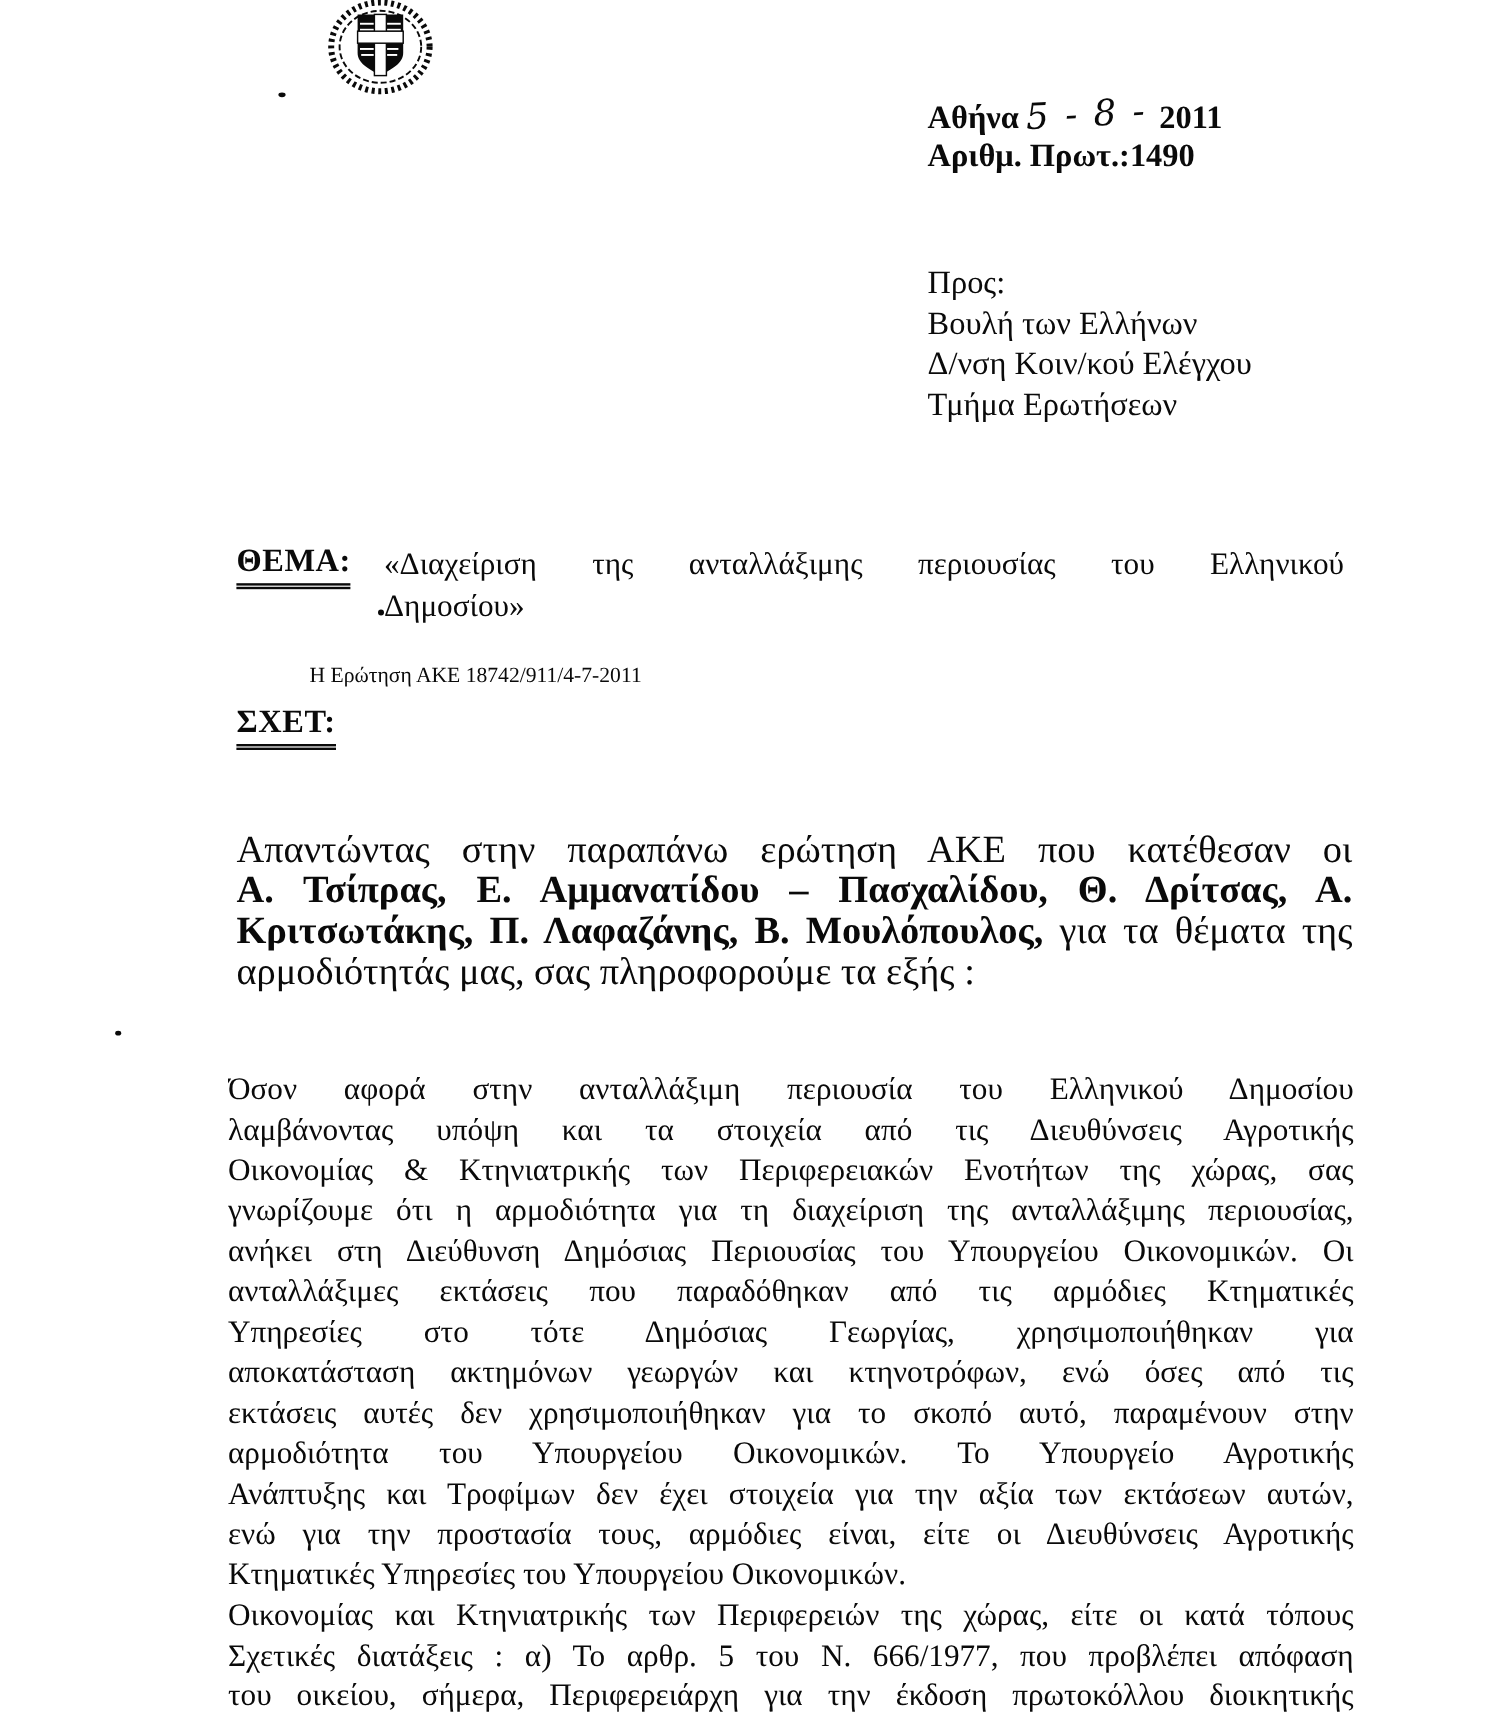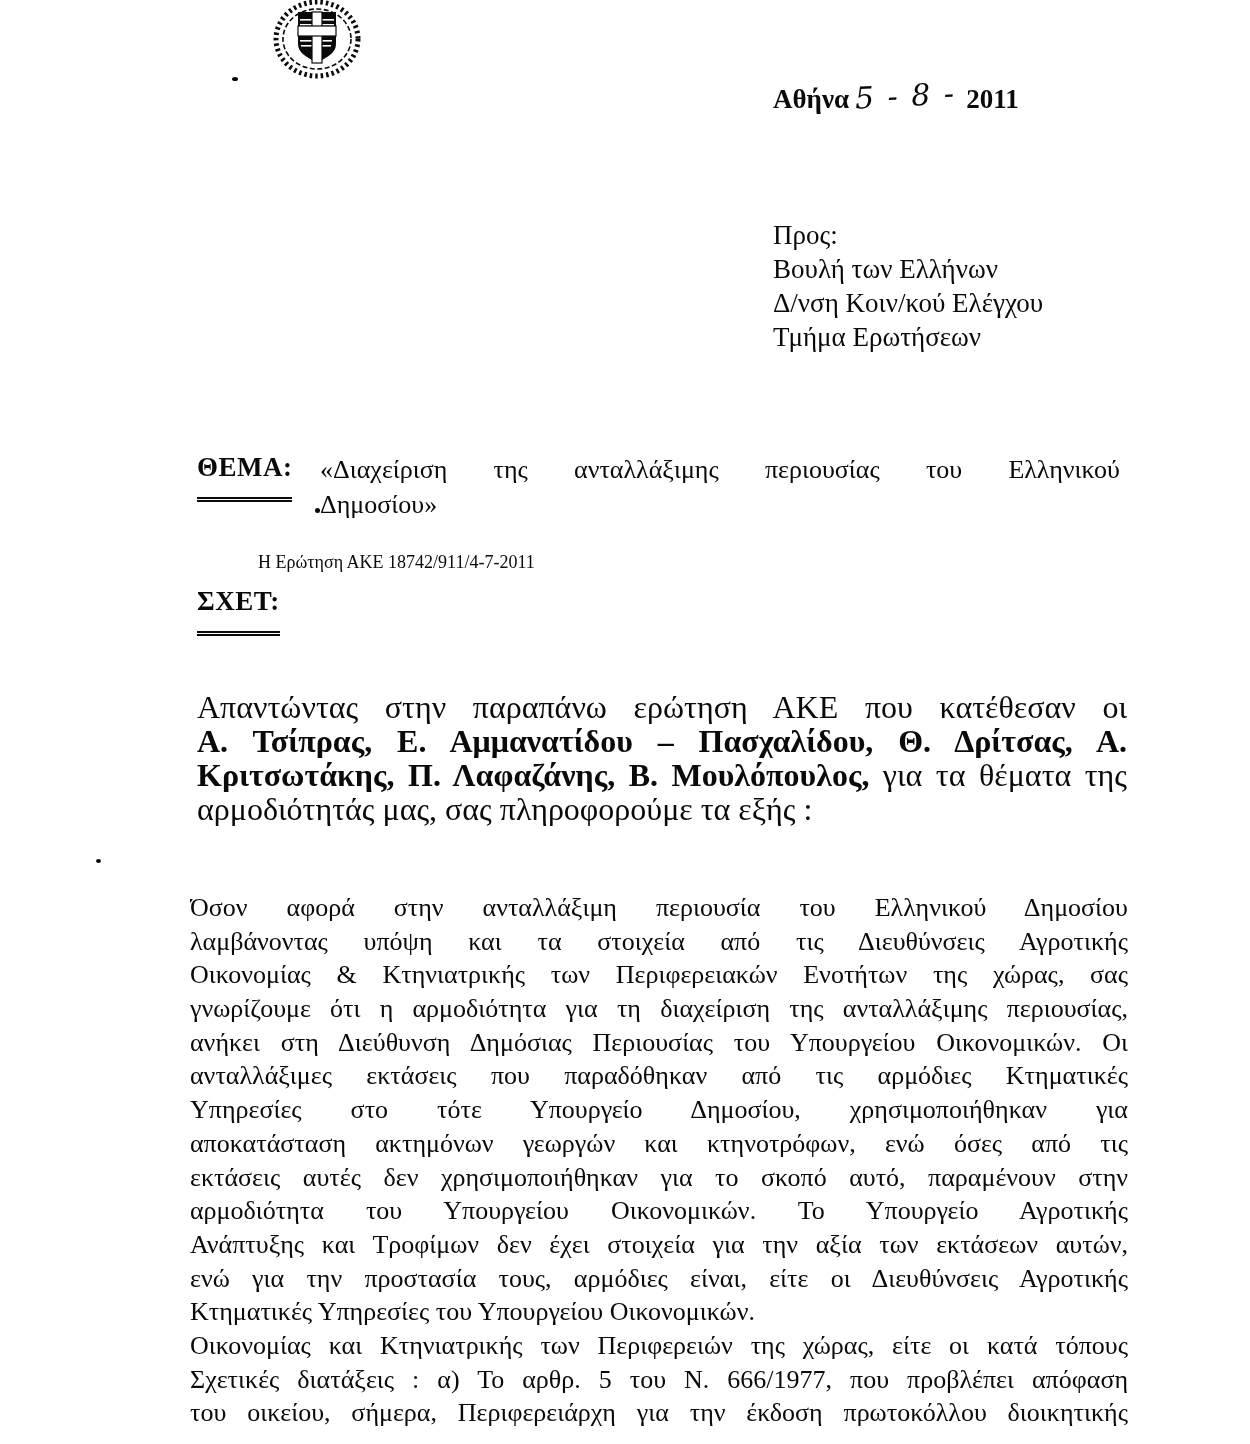--- a/index.html
+++ b/index.html
@@ -68,21 +68,21 @@
   .to-label { font-weight: normal; }
 
   
   .subject-label, .reference-label {
     position: absolute;
     left: 197px;
     font-weight: bold;
     font-size: 27px;
     letter-spacing: 0.5px;
     border-bottom: 5px double #0a0a0a;
-    padding-bottom: 14px;
+    padding-bottom: 3px;
   }
   .subject-label { top: 452px; }
   .subject-text {
     position: absolute;
     left: 320px;
     top: 452px;
     width: 800px;
     font-size: 26px;
     line-height: 35px;
   }
@@ -151,20 +151,21 @@
       <rect x="36" y="40" width="32" height="1.6" fill="#ffffff"></rect>
       <rect x="37" y="45" width="30" height="1.6" fill="#ffffff"></rect>
       <rect x="48" y="12" width="10" height="51" fill="#ffffff" stroke="#0a0a0a" stroke-width="1.2"></rect>
       <rect x="34" y="26" width="38" height="10" fill="#ffffff" stroke="#0a0a0a" stroke-width="1.2"></rect>
     </svg>
   </div>
 
 
   <div class="header-right">
     <div class="date-line"><span>Αθήνα</span><span class="handwritten">5 - 8 -</span><span>2011</span></div>
+    <div class="protocol-line">Αριθμ. Πρωτ.:1490</div>
   </div>
 
   <div class="to-block">
     <div class="to-label">Προς:</div>
     <div>Βουλή των Ελλήνων</div>
     <div>Δ/νση Κοιν/κού Ελέγχου</div>
     <div>Τμήμα Ερωτήσεων</div>
   </div>
 
   <div class="subject-label">ΘΕΜΑ:</div>
@@ -183,21 +184,21 @@
     <div class="line no-just"><span>αρμοδιότητάς μας, σας πληροφορούμε τα εξής :</span></div>
   </div>
 
   <div class="body-text">
     <div class="line">Όσον αφορά στην ανταλλάξιμη περιουσία του Ελληνικού Δημοσίου</div>
     <div class="line">λαμβάνοντας υπόψη και τα στοιχεία από τις Διευθύνσεις Αγροτικής</div>
     <div class="line">Οικονομίας &amp; Κτηνιατρικής των Περιφερειακών Ενοτήτων της χώρας, σας</div>
     <div class="line">γνωρίζουμε ότι η αρμοδιότητα για τη διαχείριση της ανταλλάξιμης περιουσίας,</div>
     <div class="line">ανήκει στη Διεύθυνση Δημόσιας Περιουσίας του Υπουργείου Οικονομικών. Οι</div>
     <div class="line">ανταλλάξιμες εκτάσεις που παραδόθηκαν από τις αρμόδιες Κτηματικές</div>
-    <div class="line">Υπηρεσίες στο τότε Υπουργείο Δημοσίου, χρησιμοποιήθηκαν για</div>
+    <div class="line">Υπηρεσίες στο τότε Δημόσιας Γεωργίας, χρησιμοποιήθηκαν για</div>
     <div class="line">αποκατάσταση ακτημόνων γεωργών και κτηνοτρόφων, ενώ όσες από τις</div>
     <div class="line">εκτάσεις αυτές δεν χρησιμοποιήθηκαν για το σκοπό αυτό, παραμένουν στην</div>
     <div class="line">αρμοδιότητα του Υπουργείου Οικονομικών. Το Υπουργείο Αγροτικής</div>
     <div class="line">Ανάπτυξης και Τροφίμων δεν έχει στοιχεία για την αξία των εκτάσεων αυτών,</div>
     <div class="line">ενώ για την προστασία τους, αρμόδιες είναι, είτε οι Διευθύνσεις Αγροτικής</div>
     <div class="line no-just">Κτηματικές Υπηρεσίες του Υπουργείου Οικονομικών.</div>
     <div class="line">Οικονομίας και Κτηνιατρικής των Περιφερειών της χώρας, είτε οι κατά τόπους</div>
     <div class="line">Σχετικές διατάξεις : α) Το αρθρ. 5 του Ν. 666/1977, που προβλέπει απόφαση</div>
     <div class="line">του οικείου, σήμερα, Περιφερειάρχη για την έκδοση πρωτοκόλλου διοικητικής</div>
   </div>

